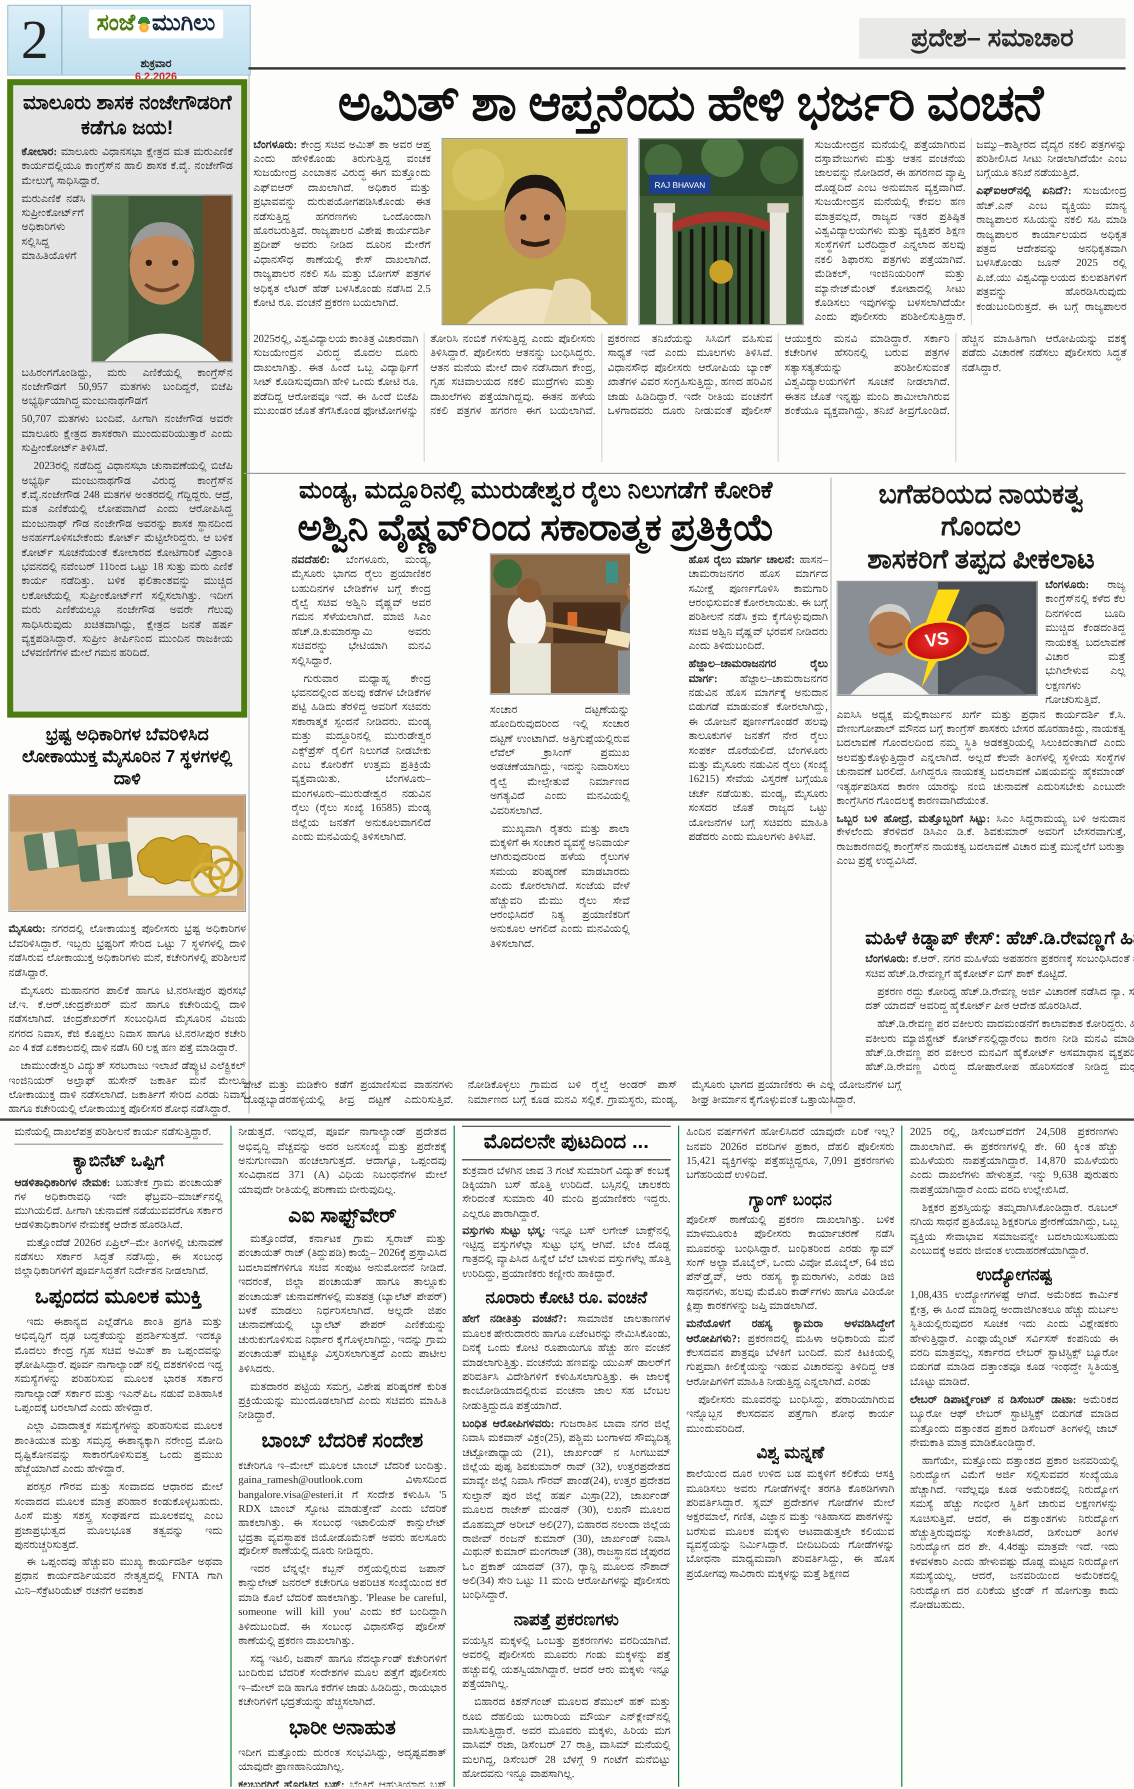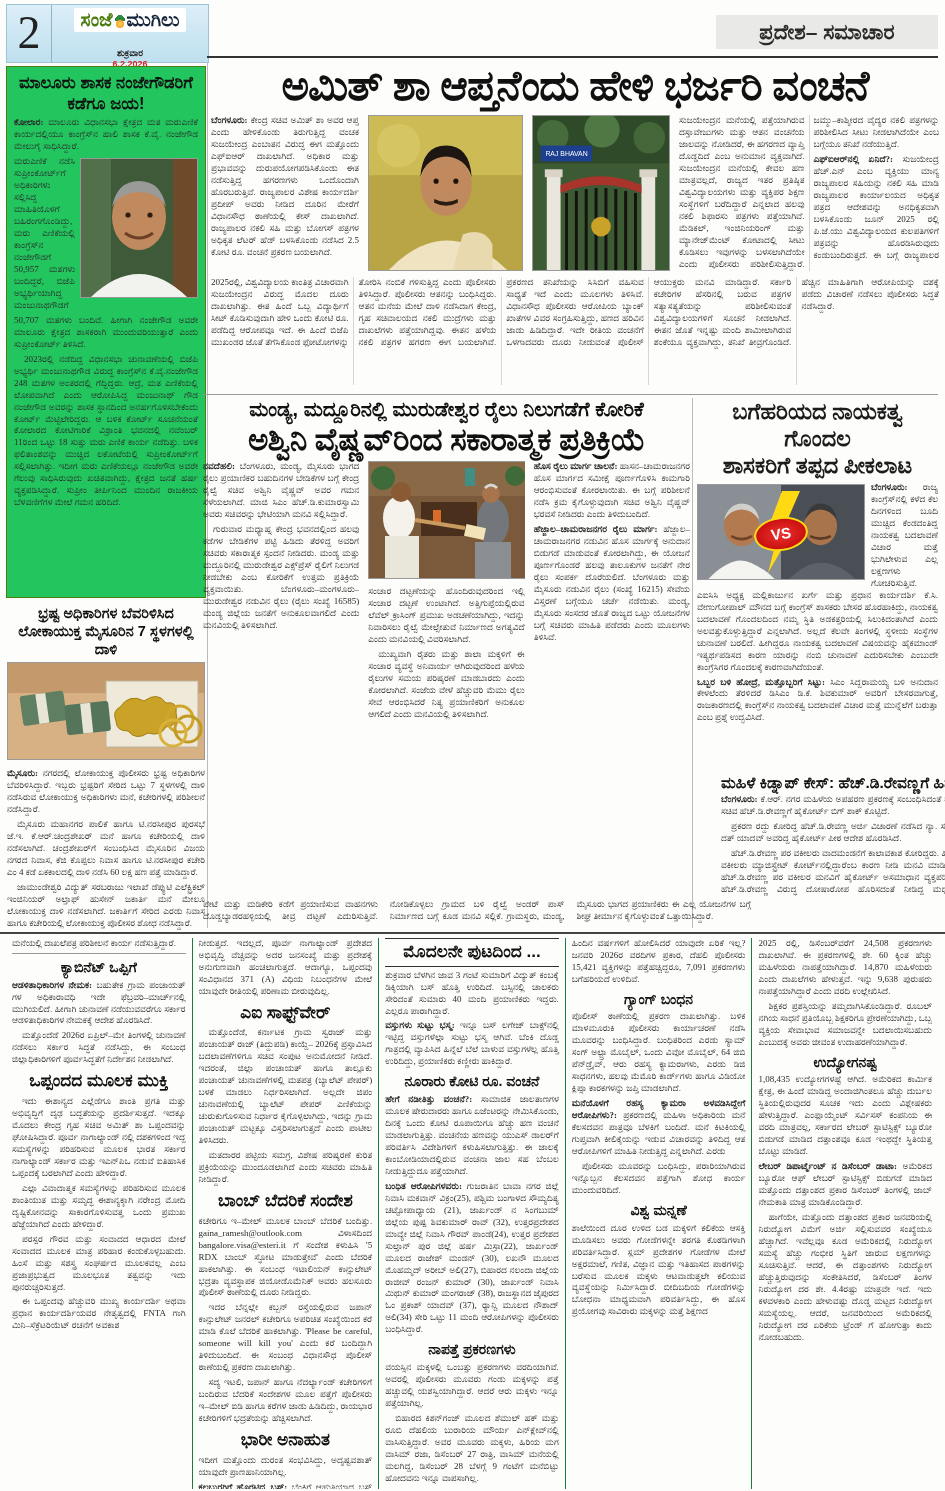--- a/index.html
+++ b/index.html
@@ -31,21 +31,21 @@
              background:radial-gradient(#ffd24d,#f28c26);}
   .logo .frond{position:absolute;left:1px;top:0;width:12px;height:7px;
                background:radial-gradient(ellipse at 50% 100%, #2c8a3e 60%, transparent 61%);}
   .mastday{font-size:9px;font-weight:bold;color:#222;margin-top:16px;font-family:"Liberation Sans",sans-serif;}
   .mastdate{font-size:9px;font-weight:bold;color:#d8232a;font-family:"Liberation Sans",sans-serif;}
   .section-tab{left:716px;top:15px;width:222px;height:34px;background:#e9e9e7;color:#2b2b2b;
                font-size:21px;font-weight:bold;text-align:center;line-height:34px;
                font-family:"Liberation Sans","DejaVu Sans",sans-serif;}
 
   
-  .malur{left:6px;top:66px;width:200px;height:532px;background:#22c55e;border:1px solid #4d7c0f;
+  .malur{left:6px;top:66px;width:200px;height:532px;background:#e5e5e5;border:5px solid #4d7c0f;
          box-sizing:border-box;padding:5px 7px;}
   .malur h2{margin:0 0 4px 0;font-size:16.5px;line-height:1.25;text-align:center;}
   .malur-photo{float:right;width:116px;height:138px;margin:2px 0 3px 5px;border:1px solid #999;}
 
   
   .loka{left:6px;top:602px;width:200px;height:330px;box-sizing:border-box;padding:2px 1px;}
   .loka h2{margin:0 0 4px 0;font-size:14.5px;line-height:1.25;text-align:center;}
   .loka-photo{width:196px;height:96px;border:1px solid #999;margin:0 0 4px 0;}
 
   
@@ -55,21 +55,21 @@
   .main-col1{width:148px;}
   .photo-frame{border:1px solid #999;box-sizing:border-box;flex:none;}
   .main-right2{flex:1;column-count:2;column-gap:9px;column-rule:1px solid #d5d5d5;height:156px;}
   .main-lower{margin-top:6px;height:108px;column-count:5;column-gap:10px;column-rule:1px solid #d5d5d5;}
 
   
   .rail{left:203px;top:398px;width:487px;height:499px;}
   .rail .kick{margin:0;font-size:20px;text-align:center;line-height:1.15;}
   .rail h1{margin:2px 0 4px 0;font-size:31px;text-align:center;line-height:1.1;letter-spacing:-0.5px;}
   .rail-body{display:flex;gap:9px;height:408px;}
-  .rail-body>div{flex:1;}
+  .rail-body>div{flex:1;margin-left:40px;}
   .rail-photo{width:158px;height:116px;border:1px solid #999;margin-bottom:3px;}
 
   
   .lead-story{left:697px;top:398px;width:241px;height:372px;}
   .lead-story h2{margin:0;font-size:22.5px;text-align:center;line-height:1.2;}
   .vs-photo{float:left;width:166px;height:94px;margin:2px 6px 2px 0;border:1px solid #999;
             position:relative;display:flex;}
   .vs-half{flex:1;}
   .vs-bolt{position:absolute;left:62px;top:6px;width:40px;height:82px;
            clip-path:polygon(55% 0,100% 0,60% 45%,85% 45%,20% 100%,45% 52%,15% 52%);

